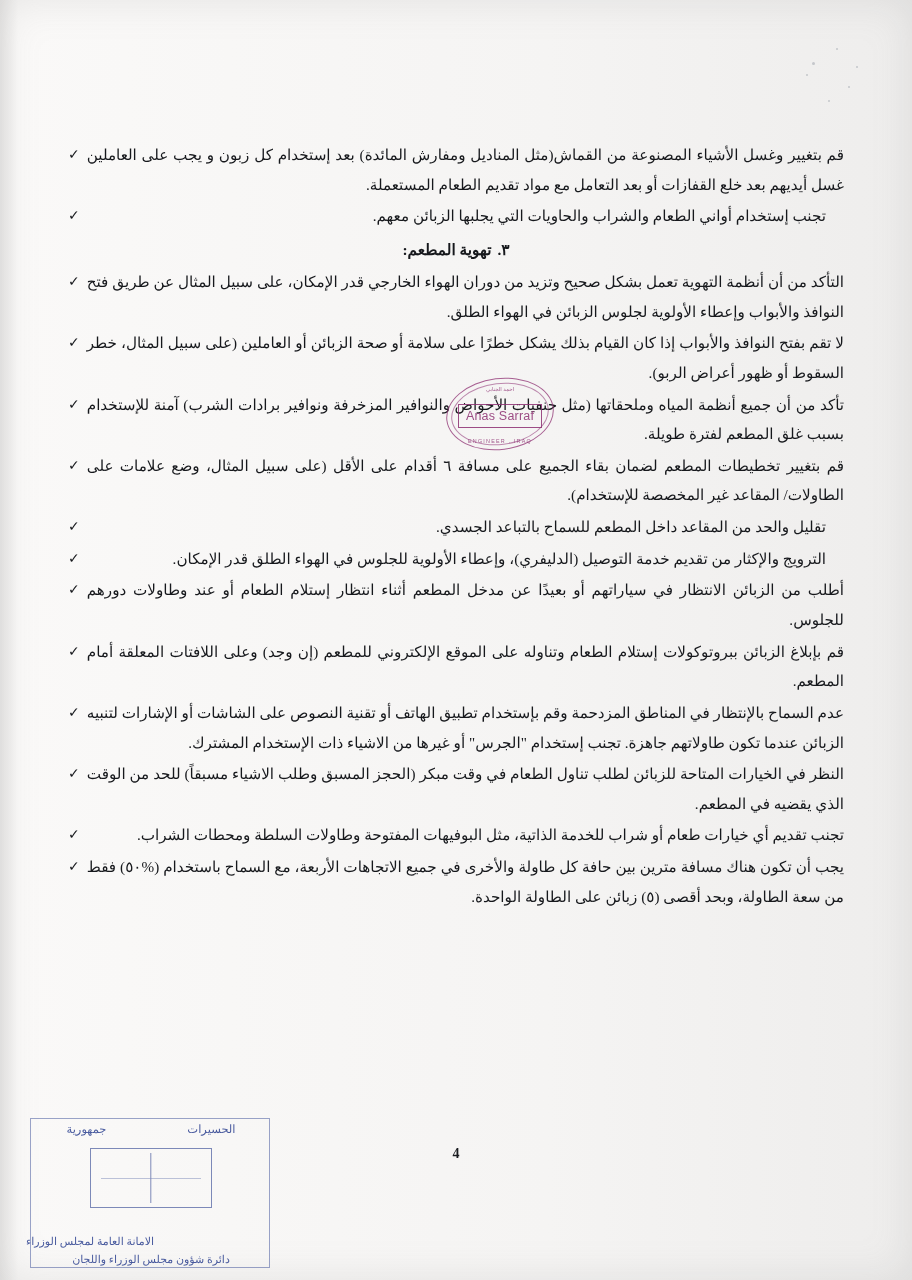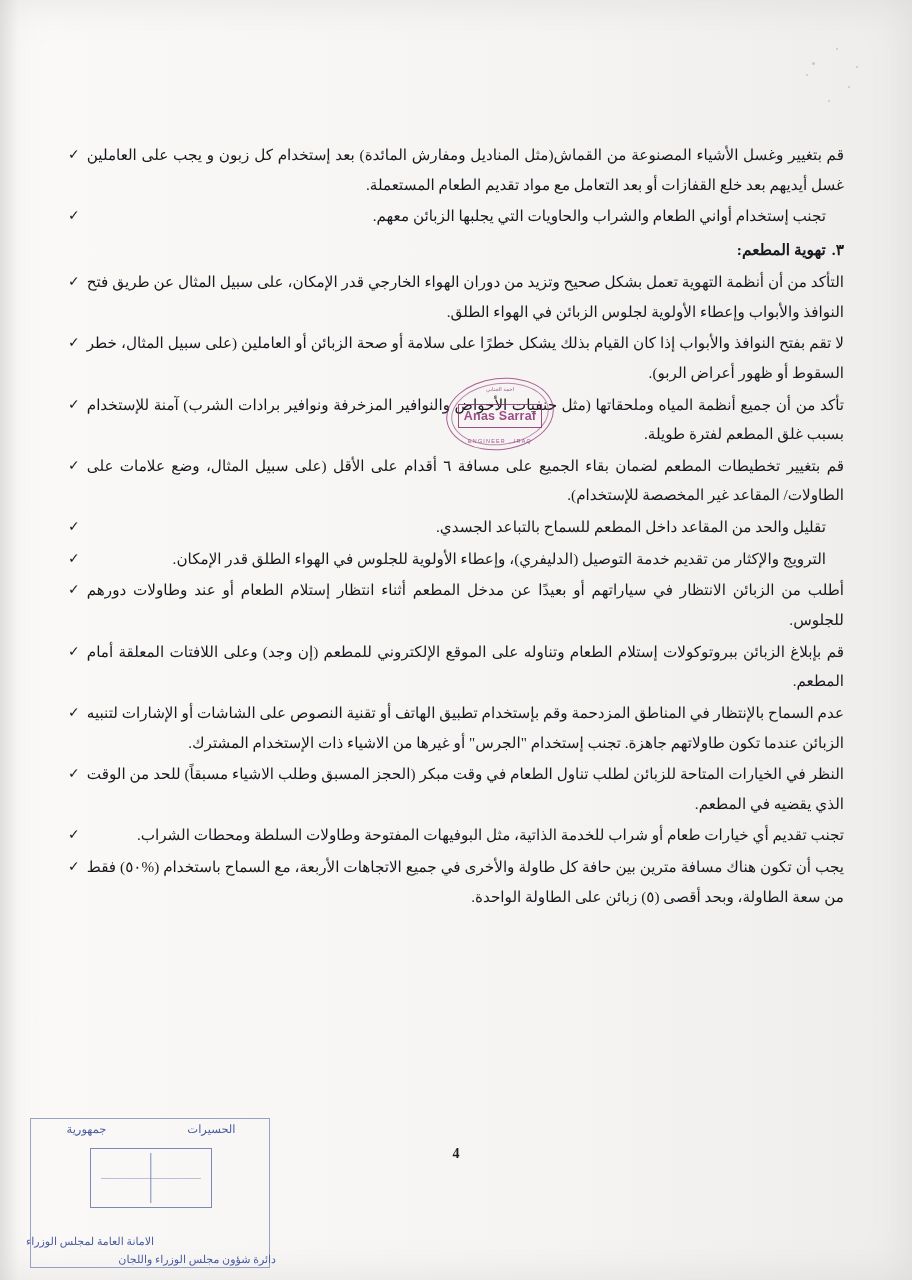--- a/index.html
+++ b/index.html
@@ -63,21 +63,21 @@
     padding-right: 18px;
   }
   .section-head {
     font-weight: bold;
     text-align: right;
     margin: 4px 0 2px 0;
     padding-right: 0;
     font-size: 15.4px;
   }
   .section-head.center-ish {
-    text-align: right;
+    text-align: center;
   }
   .section-head .num {
     display: inline-block;
     margin-left: 6px;
   }
   .page-number {
     position: absolute;
     bottom: 118px;
     left: 0;
     right: 0;
@@ -115,21 +115,20 @@
     position: absolute;
     top: 26px;
     left: 12px;
     right: 12px;
     height: 22px;
     border: 1.2px solid #8d2f72;
     opacity: .85;
     display: flex;
     align-items: center;
     justify-content: center;
-    font-weight: bold;
   }
   .stamp .name {
     font-family: "Liberation Sans", sans-serif;
     font-size: 12.5px;
     color: #8d2f72;
     letter-spacing: .2px;
     direction: ltr;
   }
   .stamp .arc-top, .stamp .arc-bot {
     position: absolute;
@@ -209,20 +208,21 @@
     bottom: 26px;
     left: 0; right: 0;
     text-align: left;
     font-size: 11px;
     direction: rtl;
   }
   .gov-stamp .g-line2 {
     position: absolute;
     bottom: 8px;
     left: 0; right: 0;
+    text-align: center;
     font-size: 11px;
     direction: rtl;
   }
   .speckle {
     position: absolute;
     background: #9aa0a8;
     border-radius: 50%;
     opacity: .5;
   }
 </style>

